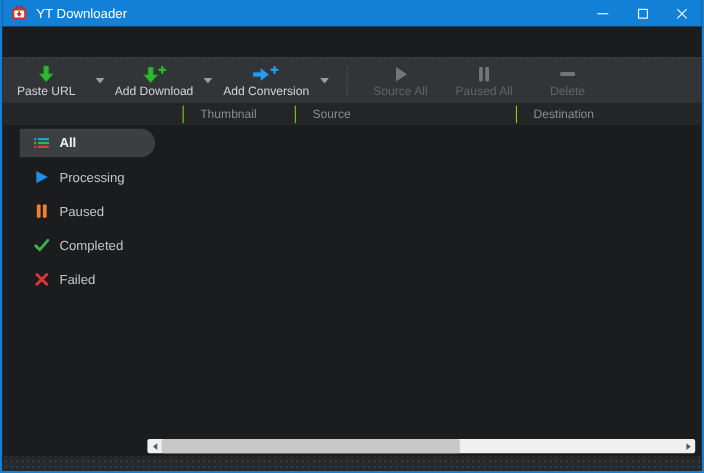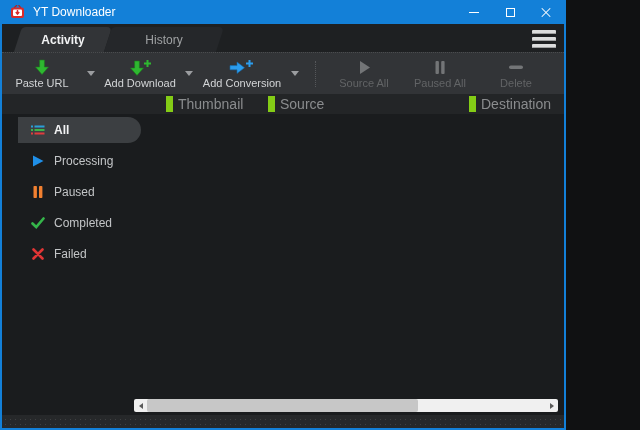--- a/index.html
+++ b/index.html
@@ -1,18 +1,18 @@
 <!DOCTYPE html>
 <html><head>
 <meta charset="utf-8">
 <style>
   * { margin:0; padding:0; box-sizing:border-box; font-family:"Liberation Sans", sans-serif; }
   html,body { background:#101112; }
   .window {
-    position:relative; width:566px; height:430px; overflow:hidden;
+    position:relative; width:640px; height:430px; overflow:hidden;
     background:#1a1c1e;
     border-left:2px solid #1380d8; border-right:2px solid #1380d8; border-bottom:2px solid #1380d8;
   }
   
   .titlebar { position:absolute; top:0; left:0; right:0; height:24px; background:#1380d8; display:flex; align-items:center; }
   .app-icon { width:16px; height:14px; margin-left:8px; margin-right:7px; position:relative; }
   .titlebar-title { color:#ffffff; font-size:12px; }
   .titlebar-spacer { flex:1; }
   .win-btn { width:36px; height:24px; display:flex; align-items:center; justify-content:center; cursor:default; }
   .glyph-min { width:10px; height:1px; background:#fff; }
@@ -39,21 +39,21 @@
   .tool-btn .tool-label { font-size:11px; color:#d2d4d6; white-space:nowrap;text-align:center; }
   .tool-btn.disabled { cursor:default; }
   .tool-btn.disabled .tool-label { color:#626466; }
   .drop-btn { width:18px; height:40px; display:flex; align-items:center; justify-content:center; cursor:pointer; }
   .chevron-down { width:0; height:0; border-left:4px solid transparent; border-right:4px solid transparent; border-top:5px solid #9b9da0; }
   .tool-sep { width:1px; height:26px; border-left:1px dotted #55575a; margin-left:11px; margin-right:8px; }
   .w-paste { width:80px; } .w-adddl { width:80px; } .w-addcv { width:88px; }
   .w-start { width:80px; margin-left:0; } .w-pause { width:72px; } .w-del { width:80px; } .w-delc { width:84px; }
   
   .header-row { position:absolute; top:94px; left:0; right:0; height:20px; background:#232527; }
-  .header-cell { position:absolute; top:2px; height:16px; line-height:16px; border-left:7px solid #84cc16; padding-left:5px; color:#8a8c8e; font-size:14px; }
+  .header-cell { position:absolute; top:2px; height:16px; line-height:16px; border-left:1px solid #84cc16; padding-left:15px; color:#8a8c8e; font-size:11px; }
   .hc-thumb { left:164px; } .hc-source { left:266px; } .hc-dest { left:467px; }
   
   .sidebar { position:absolute; top:117px; left:0; width:133px;padding-left:16px; }
   .side-item { position:relative; height:26px; margin-bottom:5px; display:flex; align-items:center; cursor:pointer; }
   .side-item .s-icon { width:14px; height:14px; margin-left:13px; margin-right:9px; flex:0 0 auto; }
   .side-item .s-label { font-size:12px; color:#c3c5c7; }
   .side-item.selected { width:123px; background:#3c3f42; border-radius:0 13px 13px 0; }
   .side-item.selected .s-label { color:#f2f3f4; font-weight:700; }
   
   .hscroll { position:absolute; left:132px; right:6px; bottom:16px; height:13px; background:#f0f0f0; border-radius:2px; }
@@ -91,35 +91,20 @@
         <span class="glyph-max"></span>
       </div>
     <div class="win-btn">
         <span class="glyph-close">
           <i></i>
           <i></i>
         </span>
       </div>
   </div>
 
-  <div class="tabbar">
-    <div class="tab tab-activity">
-      <span class="tab-bg"></span>
-      <span class="tab-label">Activity</span>
-    </div>
-    <div class="tab tab-history">
-      <span class="tab-bg"></span>
-      <span class="tab-label">History</span>
-    </div>
-    <div class="menu-btn">
-      <span class="bar"></span>
-        <span class="bar"></span>
-        <span class="bar"></span>
-    </div>
-  </div>
 
   <div class="toolbar">
 
     <div class="tool-btn w-paste">
       <span>
         <svg width="20" height="17" viewBox="0 0 20 17">
           <path d="M7.6 1 L12.4 1 L12.4 8 L16.5 8 L10 15.6 L3.5 8 L7.6 8 Z" fill="#2eb830" stroke="#1d7a1f" stroke-width="0.6"></path>
         </svg>
       </span>
       <span class="tool-label">Paste URL</span>

